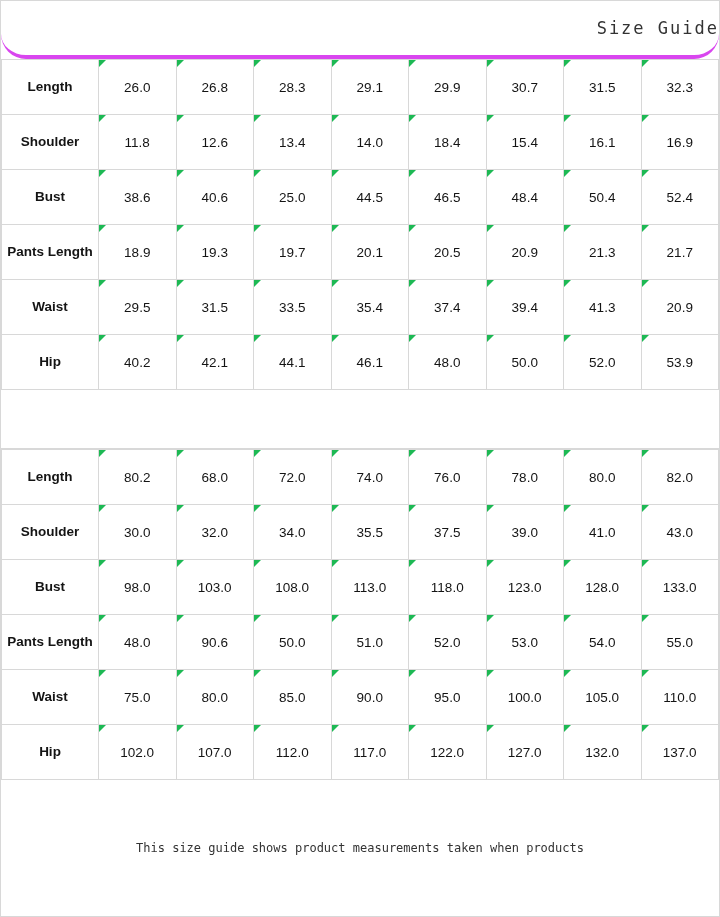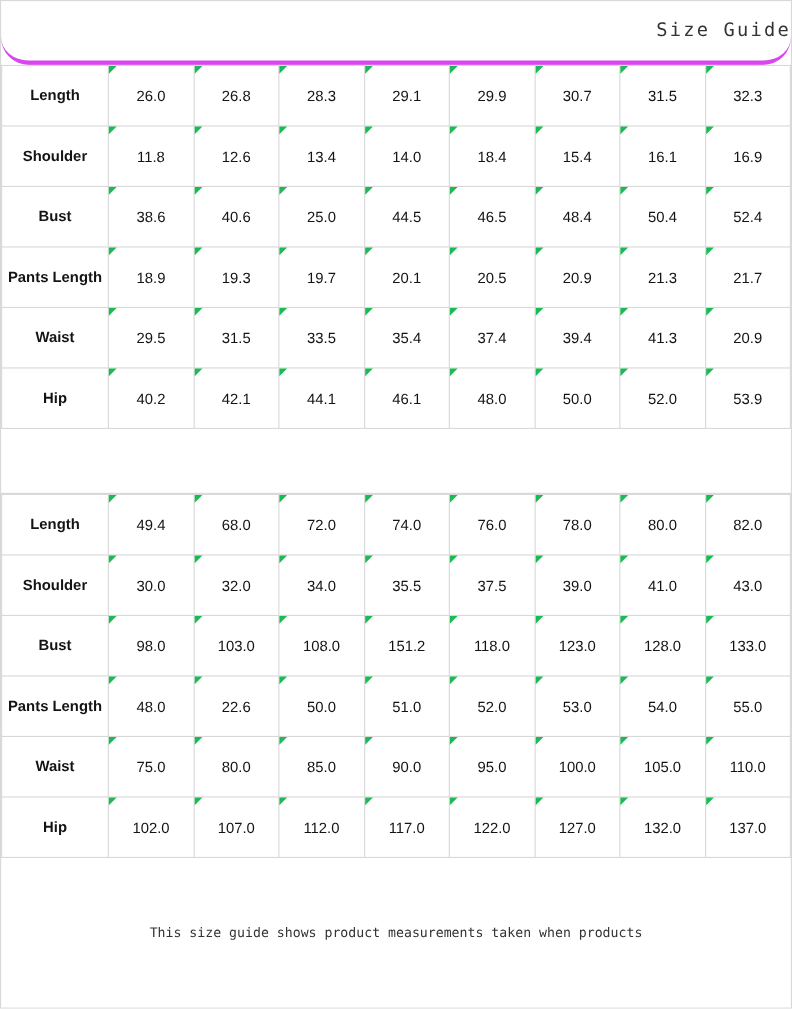--- a/index.html
+++ b/index.html
@@ -191,21 +191,21 @@
         <col>
         <col>
         <col>
         <col>
         <col>
         <col>
       </colgroup>
     <tbody>
         <tr>
           <td class="row-head">Length</td>
-          <td class="tri">49.4</td>
+          <td class="tri">80.2</td>
           <td class="tri">68.0</td>
           <td class="tri">72.0</td>
           <td class="tri">74.0</td>
           <td class="tri">76.0</td>
           <td class="tri">78.0</td>
           <td class="tri">80.0</td>
           <td class="tri">82.0</td>
         </tr>
         <tr>
           <td class="row-head">Shoulder</td>
@@ -216,30 +216,30 @@
           <td class="tri">37.5</td>
           <td class="tri">39.0</td>
           <td class="tri">41.0</td>
           <td class="tri">43.0</td>
         </tr>
         <tr>
           <td class="row-head">Bust</td>
           <td class="tri">98.0</td>
           <td class="tri">103.0</td>
           <td class="tri">108.0</td>
-          <td class="tri">151.2</td>
+          <td class="tri">113.0</td>
           <td class="tri">118.0</td>
           <td class="tri">123.0</td>
           <td class="tri">128.0</td>
           <td class="tri">133.0</td>
         </tr>
         <tr>
           <td class="row-head">Pants Length</td>
           <td class="tri">48.0</td>
-          <td class="tri">22.6</td>
+          <td class="tri">90.6</td>
           <td class="tri">50.0</td>
           <td class="tri">51.0</td>
           <td class="tri">52.0</td>
           <td class="tri">53.0</td>
           <td class="tri">54.0</td>
           <td class="tri">55.0</td>
         </tr>
         <tr>
           <td class="row-head">Waist</td>
           <td class="tri">75.0</td>

